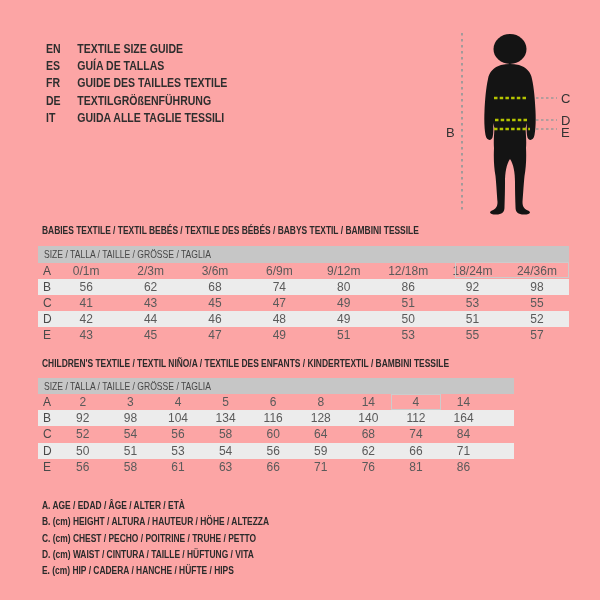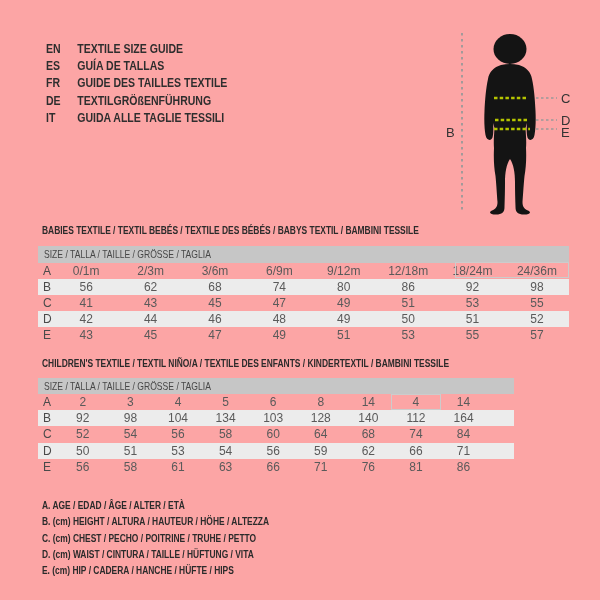--- a/index.html
+++ b/index.html
@@ -181,21 +181,21 @@
         <span class="cell">14</span>
         <span class="cell">4</span>
         <span class="cell">14</span>
       </div>
       <div class="trow stripe">
         <span class="rlabel">B</span>
         <span class="cell">92</span>
         <span class="cell">98</span>
         <span class="cell">104</span>
         <span class="cell">134</span>
-        <span class="cell">103</span>
+        <span class="cell">116</span>
         <span class="cell">128</span>
         <span class="cell">140</span>
         <span class="cell">112</span>
         <span class="cell">164</span>
       </div>
       <div class="trow">
         <span class="rlabel">C</span>
         <span class="cell">52</span>
         <span class="cell">54</span>
         <span class="cell">56</span>

